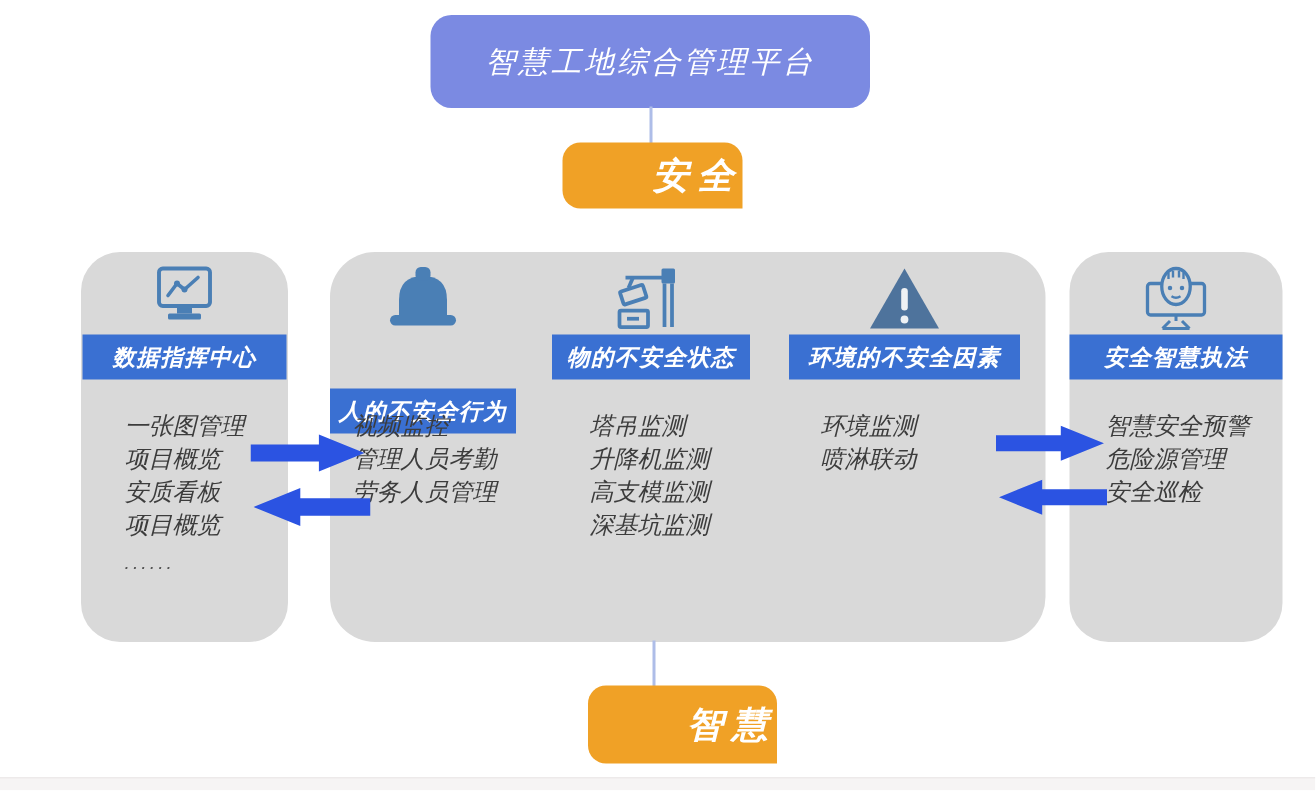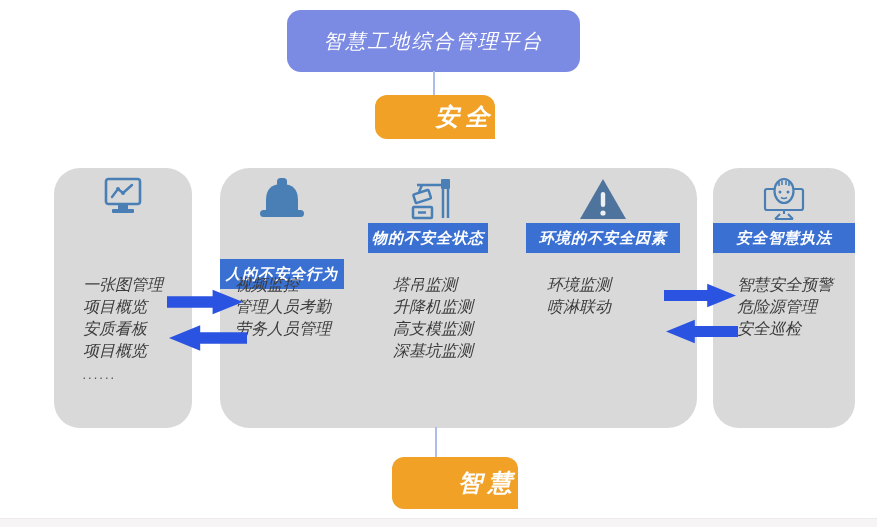--- a/index.html
+++ b/index.html
@@ -81,20 +81,23 @@
     <div class="icon-holder" style="left:0;width:138px;">
       <svg width="40" height="42" viewBox="0 0 40 42">
         <rect x="3" y="3" width="34" height="25" rx="2.5" fill="none" stroke="#4a7fb5" stroke-width="2.6"></rect>
         <polyline points="9,21 15,13 20,17 29,9" fill="none" stroke="#4a7fb5" stroke-width="2.4" stroke-linecap="round" stroke-linejoin="round"></polyline>
         <circle cx="15" cy="13" r="2" fill="#4a7fb5"></circle>
         <circle cx="20" cy="17" r="2" fill="#4a7fb5"></circle>
         <rect x="15" y="28" width="10" height="5" fill="#4a7fb5"></rect>
         <rect x="9" y="33" width="22" height="4" rx="1" fill="#4a7fb5"></rect>
       </svg>
     </div>
+    <div class="banner" style="left:1px;width:136px;">
+      <span>数据指挥中心</span>
+    </div>
     <div class="item-list" style="left:29px;">
       <div>一张图管理</div>
       <div>项目概览</div>
       <div>安质看板</div>
       <div>项目概览</div>
       <div class="dots">......</div>
     </div>
   </div>
 
   <div class="panel center">
@@ -120,21 +123,21 @@
         <line x1="7" y1="9" x2="40" y2="9"></line>
         <rect x="31" y="3" width="9" height="10" rx="1" fill="#4a7fb5" stroke="none"></rect>
         <line x1="33" y1="13" x2="33" y2="42"></line>
         <line x1="38" y1="13" x2="38" y2="42"></line>
         <line x1="12" y1="9" x2="9" y2="16"></line>
         <rect x="4" y="16" width="16" height="9" rx="1" transform="rotate(-18 12 20)"></rect>
         <rect x="3" y="31" width="19" height="11" rx="1"></rect>
         <line x1="8" y1="36.5" x2="16" y2="36.5"></line>
       </svg>
     </div>
-    <div class="banner" style="left:148px;width:120px;">
+    <div class="banner" style="left:148px;width:132px;">
       <span>物的不安全状态</span>
     </div>
     <div class="item-list" style="left:173px;">
       <div>塔吊监测</div>
       <div>升降机监测</div>
       <div>高支模监测</div>
       <div>深基坑监测</div>
     </div>
 
     <div class="icon-holder" style="left:306px;width:154px;">

